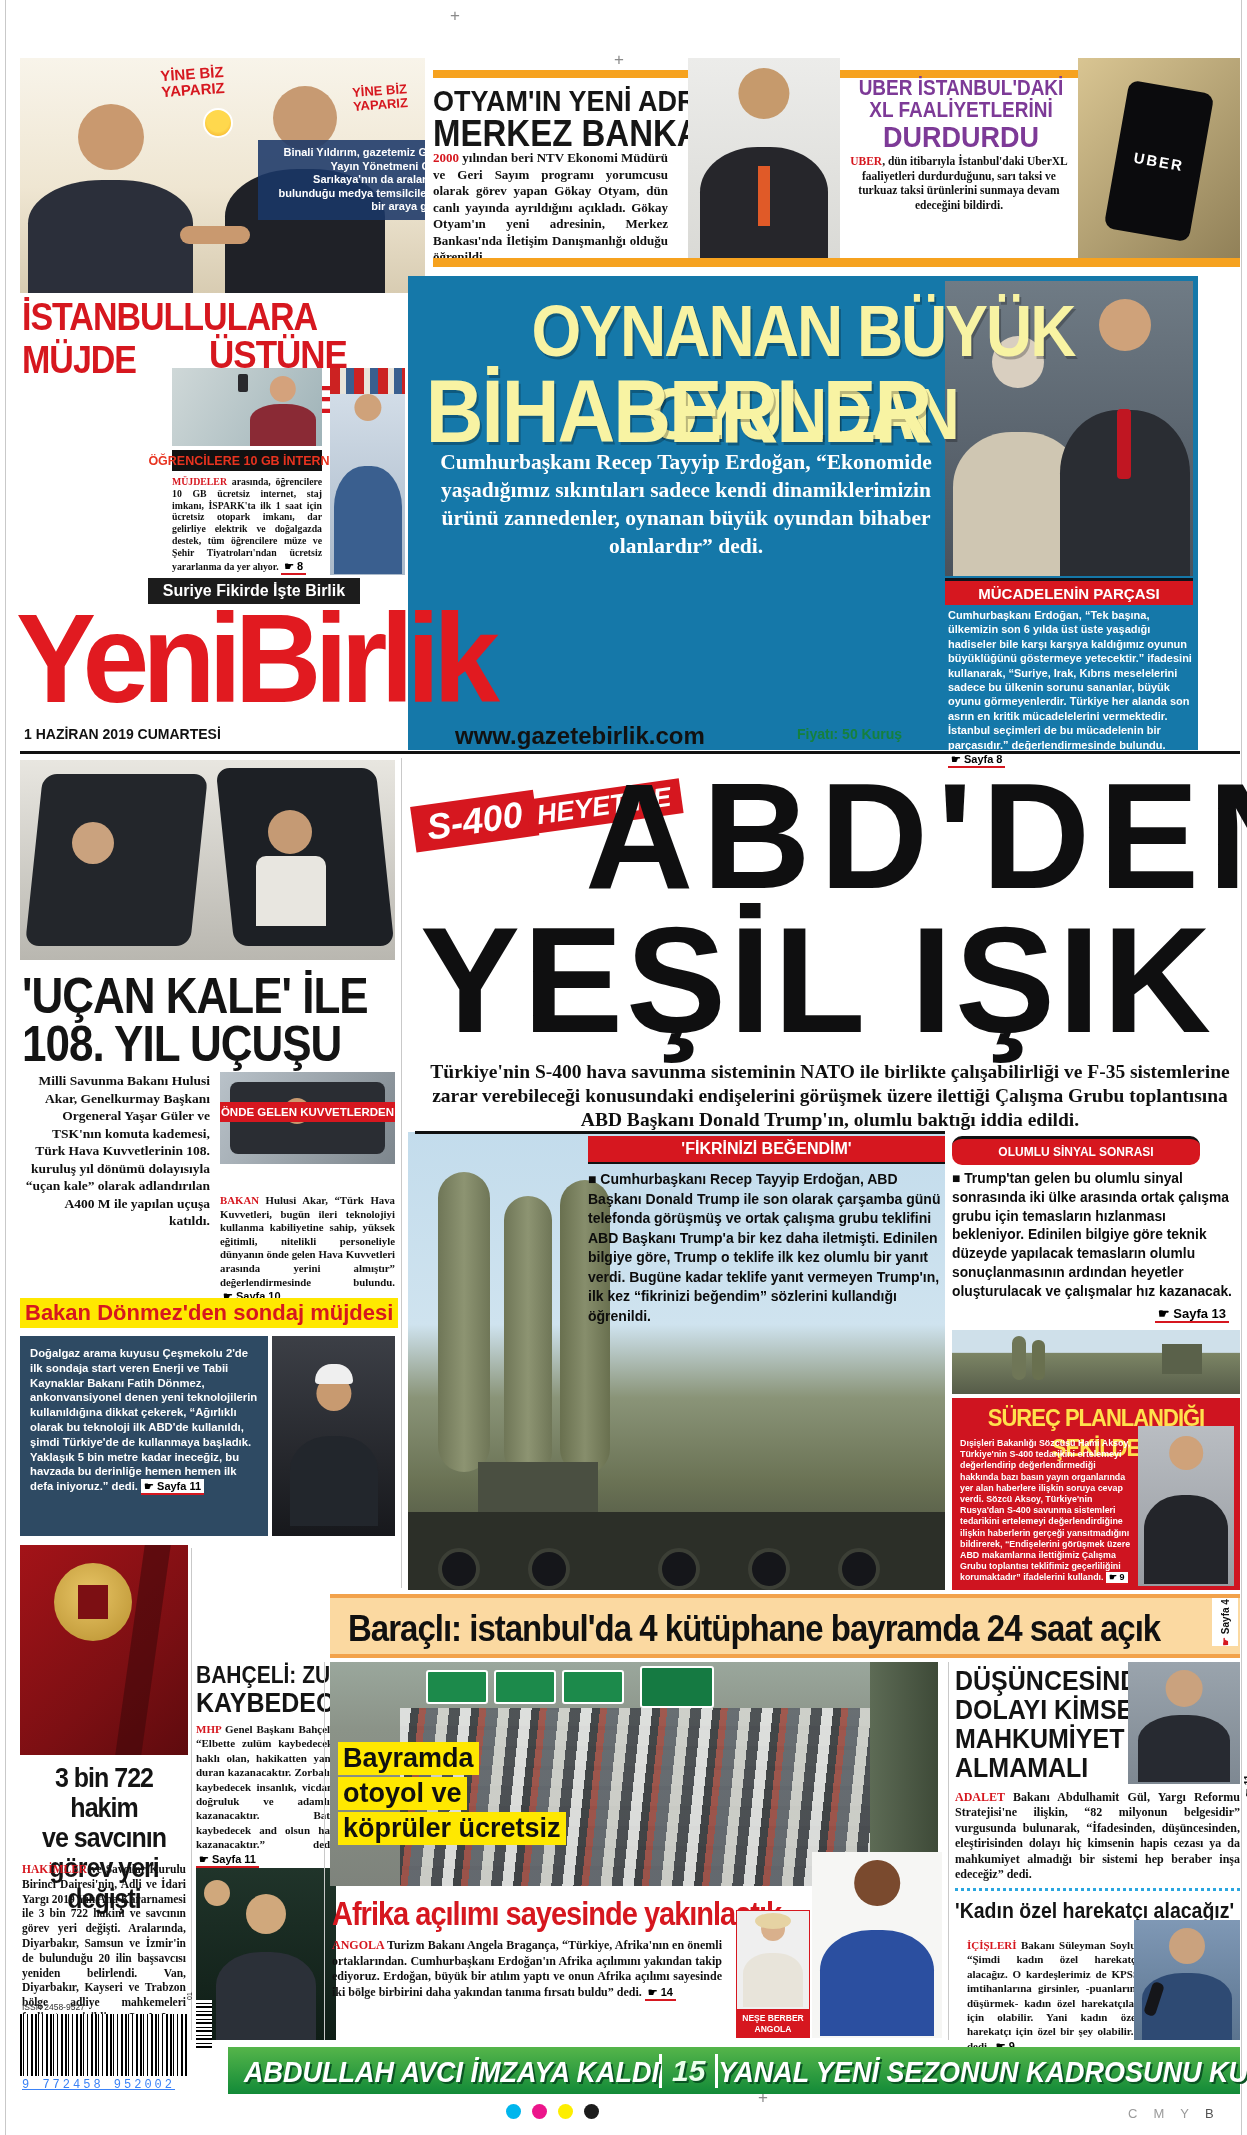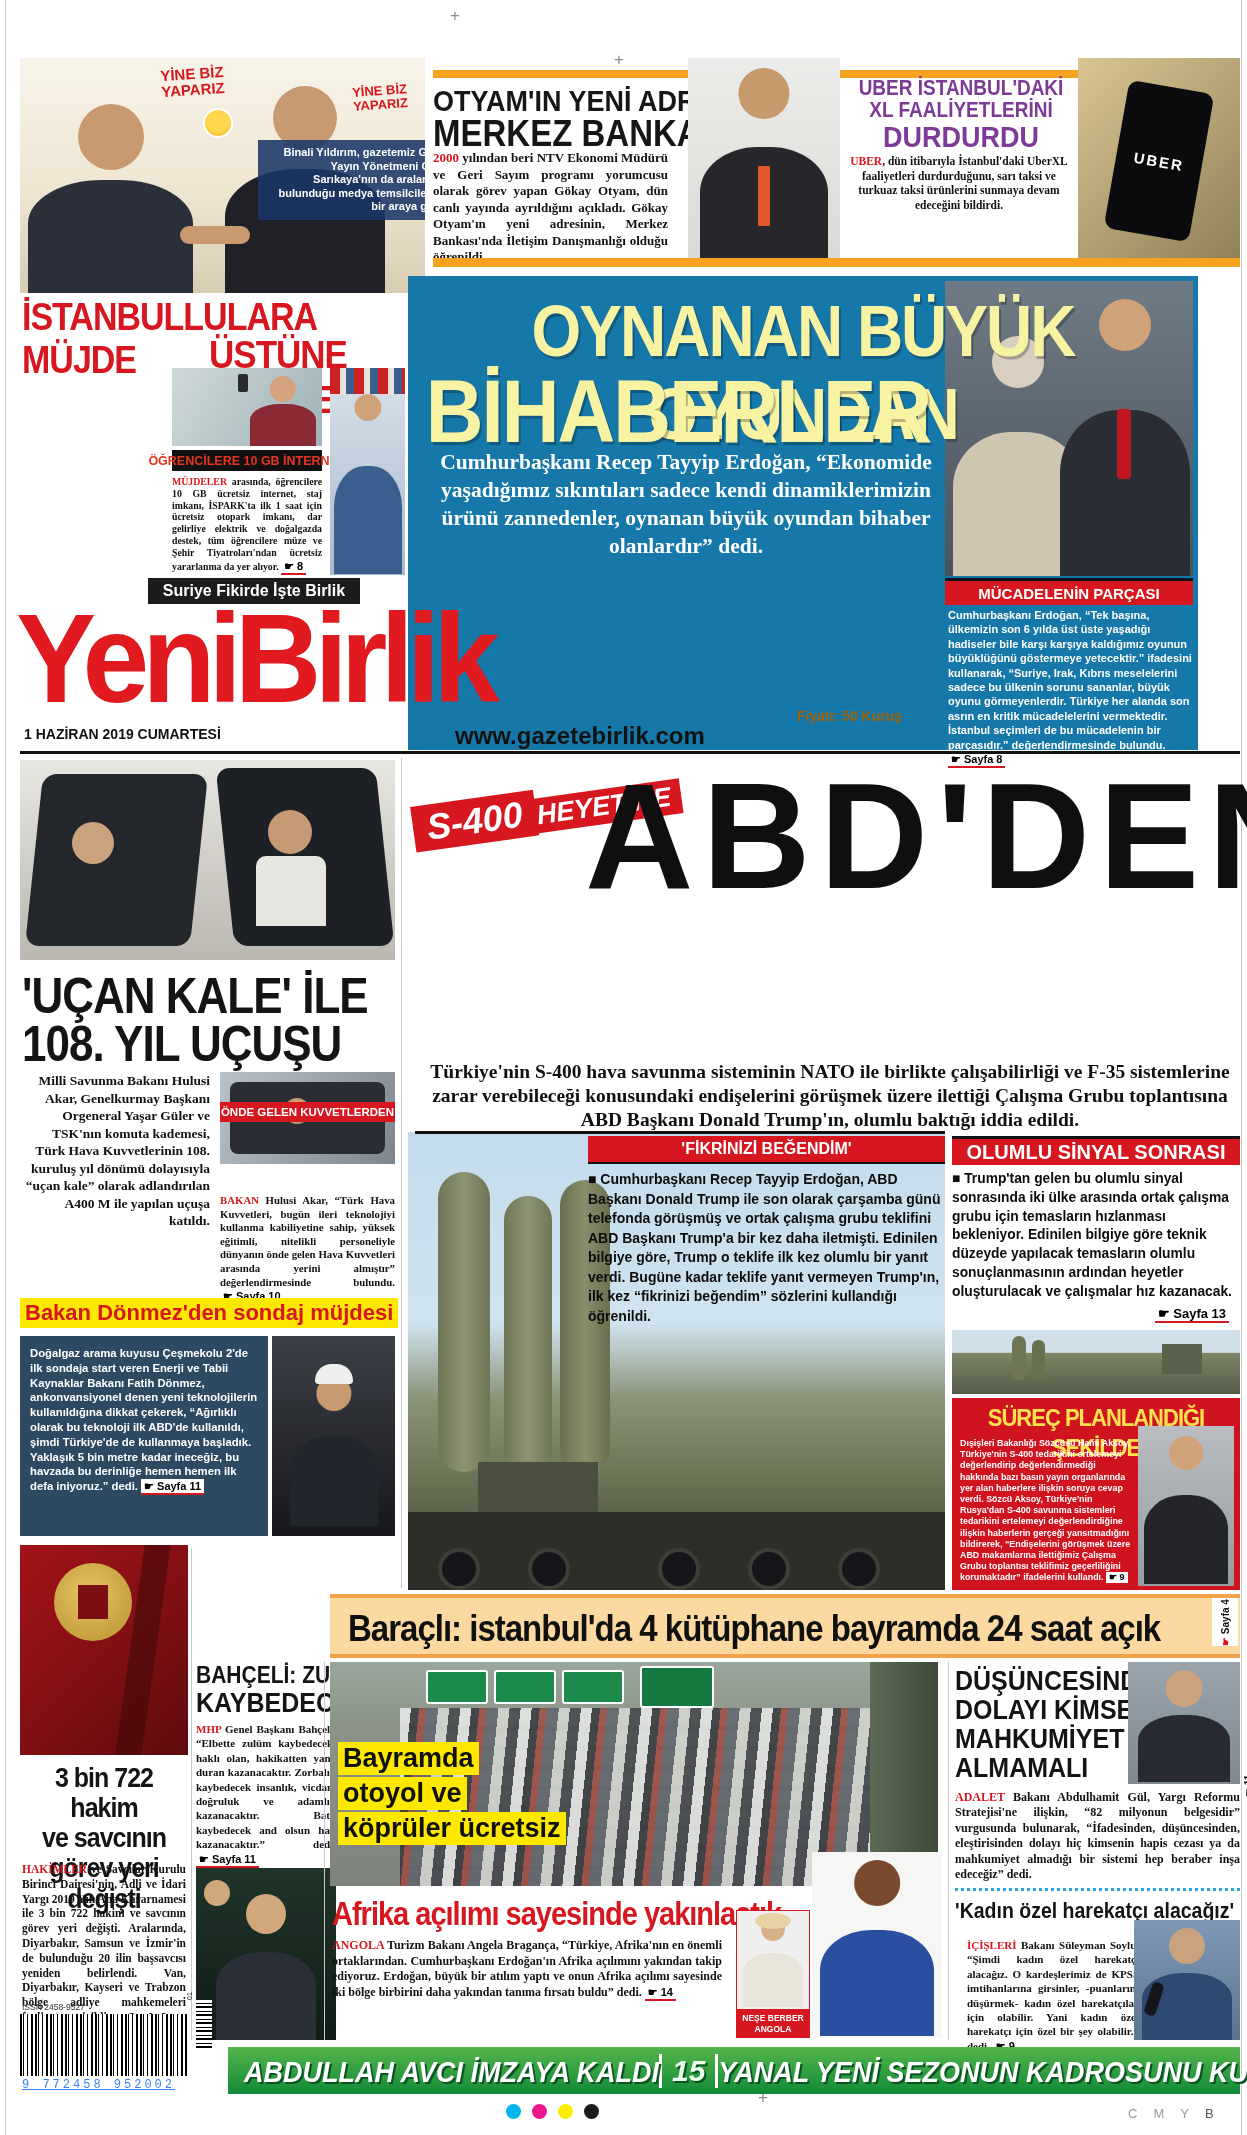--- a/index.html
+++ b/index.html
@@ -93,21 +93,21 @@
     <p class="ser b abs" style="left:18px;top:172px;width:520px;margin:0;font-size:21.5px;line-height:28px;color:#fff;text-align:center;">Cumhurbaşkanı Recep Tayyip Erdoğan, “Ekonomide yaşadığımız sıkıntıları sadece kendi dinamiklerimizin ürünü zannedenler, oynanan büyük oyundan bihaber olanlardır” dedi.</p>
     <div class="redbar" style="left:537px;top:302px;width:248px;height:24px;font-size:15px;border-top:3px solid #10131a;">MÜCADELENİN PARÇASI</div>
     <p class="abs b" style="left:540px;top:332px;width:244px;margin:0;font-size:11px;line-height:14.4px;color:#fff;"><span>Cumhurbaşkanı Erdoğan, “Tek başına, ülkemizin son 6 yılda üst üste yaşadığı hadiseler bile karşı karşıya kaldığımız oyunun büyüklüğünü göstermeye yetecektir.” ifadesini kullanarak, “Suriye, Irak, Kıbrıs meselelerini sadece bu ülkenin sorunu sananlar, büyük oyunu görmeyenlerdir. Türkiye her alanda son asrın en kritik mücadelelerini vermektedir. İstanbul seçimleri de bu mücadelenin bir parçasıdır.” değerlendirmesinde bulundu.</span>
       <span class="pref"><span>☛</span> <span>Sayfa 8</span></span></p>
   </div>
 
   <div class="abs b" style="left:148px;top:578px;width:212px;height:26px;background:#1c1c1c;color:#fff;font-size:16px;display:flex;align-items:center;justify-content:center;">Suriye Fikirde İşte Birlik</div>
   <div class="abs b" style="left:16px;top:592px;font-size:120px;line-height:126px;letter-spacing:-7px;color:#e11a20;transform:scaleY(1.05);transform-origin:left top;">YeniBirlik</div>
   <div class="abs b" style="left:24px;top:726px;font-size:14px;color:#111;">1 HAZİRAN 2019 CUMARTESİ</div>
   <div class="abs b" style="left:455px;top:722px;font-size:24px;color:#111;">www.gazetebirlik.com</div>
-  <div class="abs b" style="left:797px;top:708px;font-size:14px;color:#a16207;">Fiyatı: 50 Kuruş</div>
+  <div class="abs b" style="left:797px;top:726px;font-size:14px;color:#15803d;">Fiyatı: 50 Kuruş</div>
   <div class="abs" style="left:20px;top:751px;width:1220px;height:3px;background:#111;"></div>
 
   <div class="photo" style="left:20px;top:760px;width:375px;height:200px;background:linear-gradient(180deg,#e8e6e0,#b9b7b0);">
     <div class="abs" style="left:14px;top:14px;width:165px;height:172px;background:#23262b;border-radius:14px;transform:skewX(-6deg);"></div>
     <div class="abs" style="left:205px;top:8px;width:160px;height:178px;background:#1d2025;border-radius:14px;transform:skewX(6deg);"></div>
     <div class="abs" style="left:52px;top:62px;width:42px;height:42px;border-radius:50%;background:#caa27e;"></div>
     <div class="abs" style="left:248px;top:50px;width:44px;height:44px;border-radius:50%;background:#c59a74;"></div>
     <div class="abs" style="left:236px;top:96px;width:70px;height:70px;background:#e8e6e0;border-radius:10px 10px 0 0;"></div>
   </div>
   <div class="abs b tall" style="left:22px;top:968px;font-size:44px;letter-spacing:-1px;color:#141414;">'UÇAN KALE' İLE</div>
@@ -132,40 +132,41 @@
     <div class="person" style="left:18px;top:40px;width:88px;height:150px;--suit:#22262c;--skin:#c89a70;"></div>
     <div class="abs" style="left:43px;top:28px;width:38px;height:20px;border-radius:19px 19px 4px 4px;background:#efefef;"></div>
   </div>
 
   <div class="abs" style="left:412px;top:788px;transform:rotate(-8deg);">
     <div class="b" style="background:#d6171f;color:#fff;font-size:36px;font-style:italic;padding:2px 14px;display:inline-block;">S-400</div>
     <div class="b" style="background:#d6171f;color:#fff;font-size:27px;font-style:italic;padding:2px 10px;display:inline-block;margin-top:2px;margin-left:-14px;">HEYETİNE</div>
   </div>
   <div class="abs" style="left:408px;top:760px;width:832px;height:296px;background:linear-gradient(180deg,#bcd7ea,#d4e6f2);z-index:-1;"></div>
   <div class="abs b" style="left:585px;top:762px;font-size:150px;line-height:148px;letter-spacing:9px;color:#0f0f10;">ABD'DEN</div>
+  <div class="abs b" style="left:420px;top:906px;font-size:150px;line-height:148px;letter-spacing:3px;color:#0f0f10;">YEŞİL IŞIK</div>
   <p class="abs ser b" style="left:430px;top:1060px;width:800px;margin:0;font-size:19.5px;line-height:24px;text-align:center;color:#101010;">Türkiye'nin S-400 hava savunma sisteminin NATO ile birlikte çalışabilirliği ve F-35 sistemlerine zarar verebileceği konusundaki endişelerini görüşmek üzere ilettiği Çalışma Grubu toplantısına ABD Başkanı Donald Trump'ın, olumlu baktığı iddia edildi.</p>
 
   <div class="photo" style="left:408px;top:1132px;width:537px;height:458px;background:linear-gradient(180deg,#c3dcec 0%,#cfe3ef 42%,#8a9478 58%,#6b7355 76%,#3d4238 100%);">
     <div class="abs" style="left:30px;top:40px;width:52px;height:300px;border-radius:26px;background:linear-gradient(90deg,#6f7657,#8d9472 50%,#6f7657);"></div>
     <div class="abs" style="left:96px;top:64px;width:48px;height:280px;border-radius:24px;background:linear-gradient(90deg,#6f7657,#8d9472 50%,#6f7657);"></div>
     <div class="abs" style="left:152px;top:48px;width:50px;height:294px;border-radius:25px;background:linear-gradient(90deg,#69704f,#878e6c 50%,#69704f);"></div>
     <div class="abs" style="left:70px;top:330px;width:120px;height:90px;background:#4a4f41;"></div>
     <div class="abs" style="left:0px;top:380px;width:537px;height:78px;background:#2c2f28;"></div>
     <div class="abs" style="left:30px;top:416px;width:34px;height:34px;border-radius:50%;background:#15161a;border:4px solid #3c3f36;"></div>
     <div class="abs" style="left:120px;top:416px;width:34px;height:34px;border-radius:50%;background:#15161a;border:4px solid #3c3f36;"></div>
     <div class="abs" style="left:250px;top:416px;width:34px;height:34px;border-radius:50%;background:#15161a;border:4px solid #3c3f36;"></div>
     <div class="abs" style="left:340px;top:416px;width:34px;height:34px;border-radius:50%;background:#15161a;border:4px solid #3c3f36;"></div>
     <div class="abs" style="left:430px;top:416px;width:34px;height:34px;border-radius:50%;background:#15161a;border:4px solid #3c3f36;"></div>
   </div>
 
   <div class="abs" style="left:415px;top:1131px;width:530px;height:3px;background:#111;"></div>
   <div class="redbar" style="left:588px;top:1136px;width:357px;height:26px;font-size:16px;border-bottom:2px solid #111;">'FİKRİNİZİ BEĞENDİM'</div>
   <p class="abs b" style="left:588px;top:1170px;width:357px;margin:0;font-size:14px;line-height:19.5px;color:#0c0c0c;">■ Cumhurbaşkanı Recep Tayyip Erdoğan, ABD Başkanı Donald Trump ile son olarak çarşamba günü telefonda görüşmüş ve ortak çalışma grubu teklifini ABD Başkanı Trump'a bir kez daha iletmişti. Edinilen bilgiye göre, Trump o teklife ilk kez olumlu bir yanıt verdi. Bugüne kadar teklife yanıt vermeyen Trump'ın, ilk kez “fikrinizi beğendim” sözlerini kullandığı öğrenildi.</p>
 
-  <div class="redbar" style="left:952px;top:1136px;width:288px;height:26px;font-size:20px;border-top:3px solid #111;">OLUMLU SİNYAL SONRASI</div>
+  <div class="redbar" style="left:952px;top:1136px;width:248px;height:26px;font-size:12px;border-top:3px solid #111;border-radius:10px;">OLUMLU SİNYAL SONRASI</div>
   <p class="abs b" style="left:952px;top:1170px;width:288px;margin:0;font-size:13.8px;line-height:18.8px;color:#0c0c0c;">■ Trump'tan gelen bu olumlu sinyal sonrasında iki ülke arasında ortak çalışma grubu için temasların hızlanması bekleniyor. Edinilen bilgiye göre teknik düzeyde yapılacak temasların olumlu sonuçlanmasının ardından heyetler oluşturulacak ve çalışmalar hız kazanacak.</p>
   <div class="abs" style="left:1155px;top:1304px;">
     <span class="pref" style="font-size:13px;"><span>☛</span> <span>Sayfa 13</span></span></div>
   <div class="photo" style="left:952px;top:1330px;width:288px;height:64px;background:linear-gradient(180deg,#cfe0ea 0%,#cfe0ea 35%,#7c8565 36%,#565c49 100%);">
     <div class="abs" style="left:60px;top:6px;width:14px;height:44px;border-radius:7px;background:#6f7657;"></div>
     <div class="abs" style="left:80px;top:10px;width:13px;height:40px;border-radius:6px;background:#69704f;"></div>
     <div class="abs" style="left:210px;top:14px;width:40px;height:30px;background:#5a614a;"></div>
   </div>
 
   <div class="abs" style="left:952px;top:1398px;width:288px;height:192px;background:#cf1420;">

